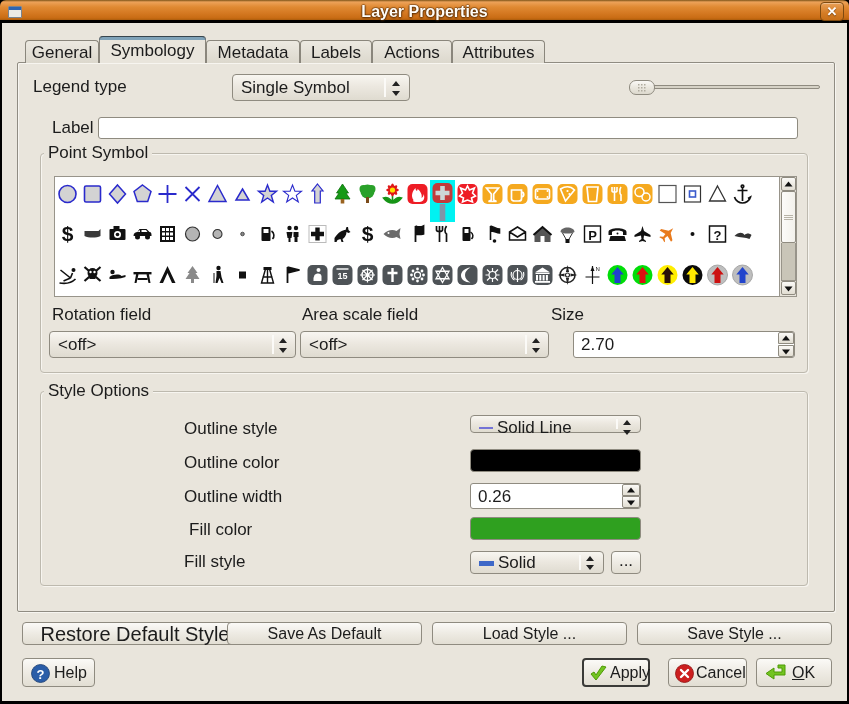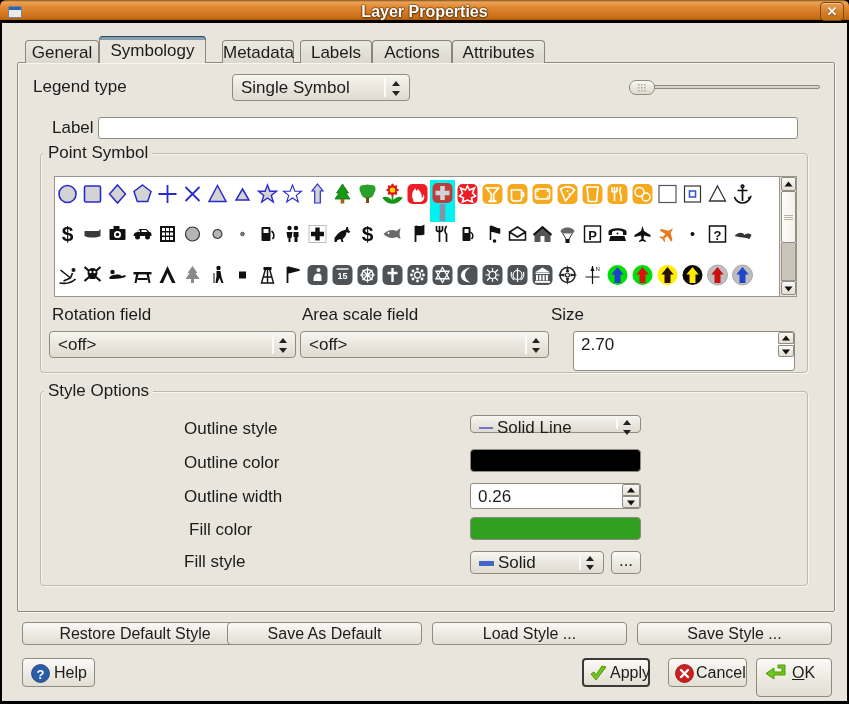--- a/index.html
+++ b/index.html
@@ -30,21 +30,21 @@
 <div id="titlebar">
     <div id="title">Layer Properties</div>
     <div id="wicon"></div>
  <div id="closebtn">
       <span>✕</span>
     </div>
   </div>
 <div id="body">
   <div id="tabframe" style="left:15px;top:39px;width:818px;height:550px;"></div>
   <div class="tab" style="left:23px;width:74px;">General</div>
-  <div class="tab" style="left:220px;width:72px;">Metadata</div>
+  <div class="tab" style="left:204px;width:94px;">Metadata</div>
   <div class="tab" style="left:298px;width:72px;">Labels</div>
   <div class="tab" style="left:370px;width:80px;">Actions</div>
   <div class="tab" style="left:450px;width:93px;">Attributes</div>
   <div id="tab-active" style="left:97px;width:107px;">Symbology</div>
 
   <div class="lbl" style="left:31px;top:54px;">Legend type</div>
   <div class="combo" style="left:230px;top:51px;width:178px;height:27px;">
     <div class="txt">Single Symbol</div>
       <div class="sep" style="right:23px;"></div>
     <svg class="arrows" style="right:3px;top:1px;" width="20" height="25" viewBox="0 0 20 25">
@@ -475,21 +475,21 @@
         <path d="M6 10 L10 5 L14 10 Z M6 15 L10 20 L14 15 Z" fill="#222"></path>
       </svg>
   </div>
   <div class="combo" style="left:298px;top:308px;width:249px;height:27px;">
     <div class="txt">&lt;off&gt;</div>
       <div class="sep" style="right:21px;"></div>
     <svg class="arrows" style="right:2px;top:1px;" width="20" height="25" viewBox="0 0 20 25">
         <path d="M6 10 L10 5 L14 10 Z M6 15 L10 20 L14 15 Z" fill="#222"></path>
       </svg>
   </div>
-  <div class="input" style="left:571px;top:308px;width:222px;height:40px;">
+  <div class="input" style="left:571px;top:308px;width:222px;height:27px;">
       <div style="position:absolute;left:7px;top:3px;">2.70</div>
     <div class="btn" style="right:0px;top:0px;width:16px;height:12px;border-radius:2px 2px 0 0;">
         <svg width="14" height="11" viewBox="0 0 14 11">
           <path d="M3 7.5 L7 2.5 L11 7.5 Z" fill="#111"></path>
         </svg>
       </div>
     <div class="btn" style="right:0px;top:13px;width:16px;height:12px;border-radius:0 0 2px 2px;">
         <svg width="14" height="11" viewBox="0 0 14 11">
           <path d="M3 3.5 L7 8.5 L11 3.5 Z" fill="#111"></path>
         </svg>
@@ -530,21 +530,21 @@
   <div class="combo" style="left:468px;top:528px;width:134px;height:23px;">
     <div style="position:absolute;left:8px;top:9px;width:15px;height:5px;background:#3E68C8;"></div>
     <div class="txt" style="left:27px;top:1px;">Solid</div>
       <div class="sep" style="right:22px;"></div>
     <svg class="arrows" style="right:3px;top:0px;" width="20" height="22" viewBox="0 0 20 22">
         <path d="M6 9 L10 4 L14 9 Z M6 13 L10 18 L14 13 Z" fill="#222"></path>
       </svg>
   </div>
   <div class="btn" style="left:609px;top:528px;width:30px;height:23px;line-height:18px;">...</div>
 
-  <div class="btn" style="left:20px;top:599px;width:226px;height:23px;line-height:22px;font-size:16px;">Restore Default Style</div>
+  <div class="btn" style="left:20px;top:599px;width:226px;height:23px;line-height:22px;font-size:20px;">Restore Default Style</div>
   <div class="btn" style="left:225px;top:599px;width:195px;height:23px;line-height:22px;font-size:16px;">Save As Default</div>
   <div class="btn" style="left:430px;top:599px;width:195px;height:23px;line-height:22px;font-size:16px;">Load Style ...</div>
   <div class="btn" style="left:635px;top:599px;width:195px;height:23px;line-height:22px;font-size:16px;">Save Style ...</div>
 
   <div class="btn" style="left:20px;top:635px;width:73px;height:29px;">
     <svg style="position:absolute;left:8px;top:5px;" width="19" height="19" viewBox="0 0 19 19">
         <circle cx="9.5" cy="9.5" r="9" fill="#2A5DA8" stroke="#1A3C70" stroke-width="0.8"></circle>
         <text x="9.5" y="14.5" font-size="13" font-weight="bold" fill="#fff" text-anchor="middle" font-family="Liberation Sans">?</text>
       </svg>
     <span style="position:absolute;left:31px;top:5px;font-size:16px;">Help</span>
@@ -555,19 +555,19 @@
       </svg>
     <span style="position:absolute;left:26px;top:4px;font-size:16px;">Apply</span>
     </div>
   <div class="btn" style="left:666px;top:635px;width:79px;height:29px;">
     <svg style="position:absolute;left:6px;top:5px;" width="19" height="19" viewBox="0 0 19 19">
         <circle cx="9.5" cy="9.5" r="9" fill="#CC1F1F" stroke="#8E1010" stroke-width="0.8"></circle>
         <path d="M6 6 L13 13 M13 6 L6 13" stroke="#fff" stroke-width="2.4" stroke-linecap="round"></path>
       </svg>
     <span style="position:absolute;left:27px;top:5px;font-size:16px;">Cancel</span>
     </div>
-  <div class="btn" style="left:754px;top:635px;width:76px;height:39px;">
+  <div class="btn" style="left:754px;top:635px;width:76px;height:29px;">
     <svg style="position:absolute;left:8px;top:5px;" width="22" height="20" viewBox="0 0 22 20">
         <path d="M13 1 L20 1 L20 11 L9 11 L9 15 L1 9.5 L9 4 L9 8 L17 8 L17 4 L13 4 Z" fill="#73C421" stroke="#4E9A06" stroke-width="1"></path>
       </svg>
     <span style="position:absolute;left:35px;top:5px;font-size:16px;"><u>O</u>K</span>
     </div>
 </div>
 
 </body></html>

